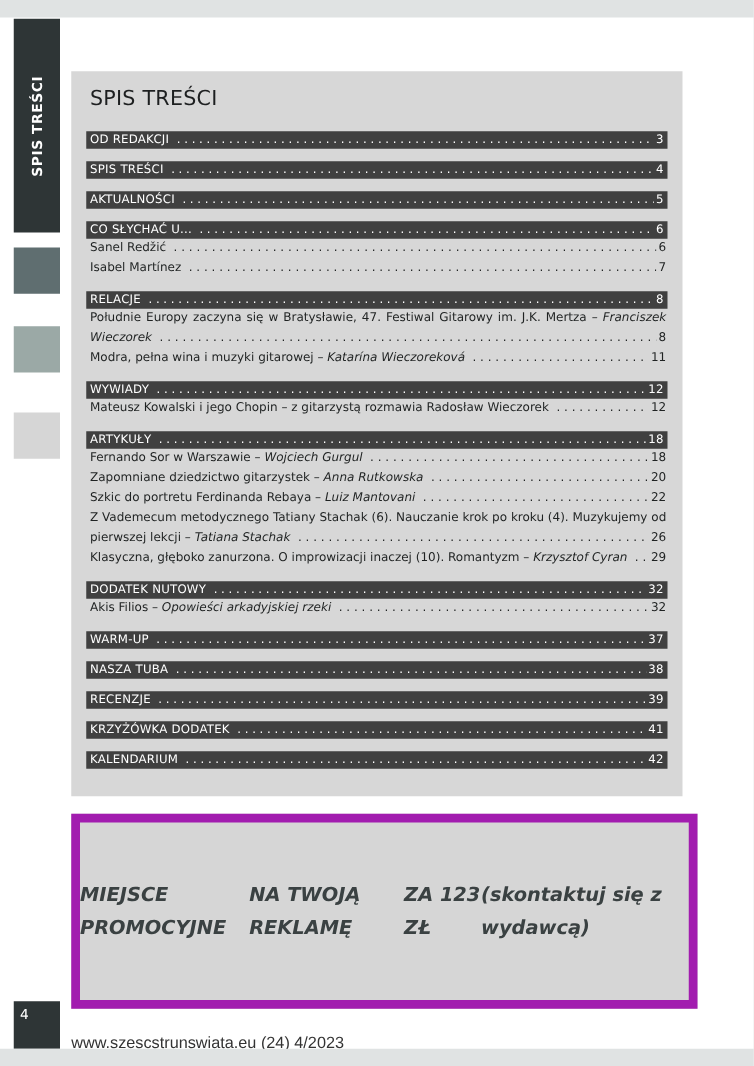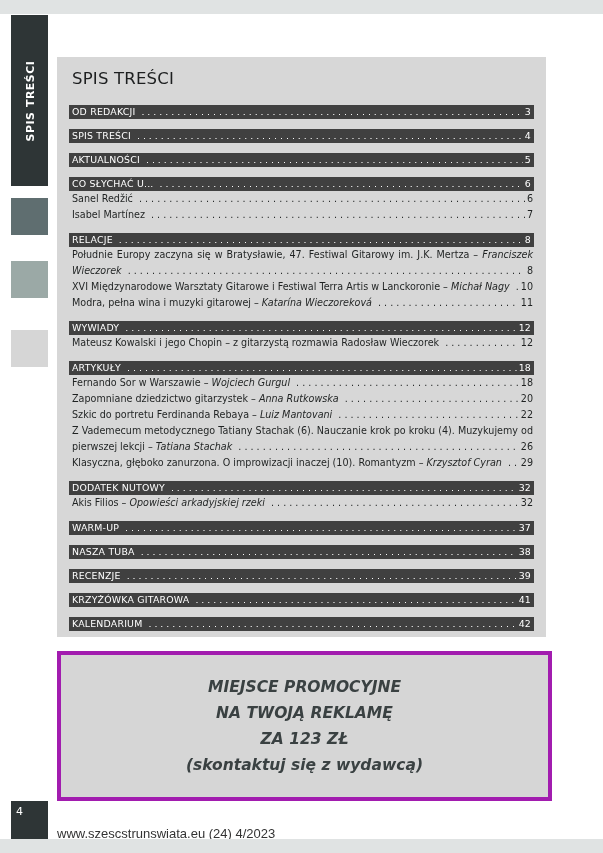--- a/index.html
+++ b/index.html
@@ -55,22 +55,22 @@
     background:#404040; color:#ffffff; height:14px; line-height:14px;
     padding:0 3px 0 3px; margin-top:10px; font-size:9.4px; letter-spacing:0.2px;
   }
   .sec.first { margin-top:0; }
   .item { color:#1f2222; padding:0 1px 0 3px;justify-content:space-between; }
   .item i { font-style:italic;margin-top:42px; }
   .wrap { height:auto; white-space:normal; display:block; line-height:16px; text-align:justify; text-align-last:justify; }
 
   .ad {
     position:absolute; left:57px; top:651px; width:487px; height:142px;
-    background:#d6d6d6; border:4px solid #a21caf;
-    display:flex; flex-direction:column; justify-content:center; align-items:center;
+    background:#d6d6d6; border:7px solid #a21caf;
+    display:flex; flex-direction:row; justify-content:center; align-items:center;
   }
   .ad div {
     font-style:italic; font-weight:bold; color:#3a4142; font-size:15.5px; line-height:26px;
   }
 
   .page-num {
     position:absolute; left:11px; top:801px; width:37px; height:38px;
     background:#2e3536; color:#fff; font-size:11px;
   }
   .page-num span { position:absolute; left:5px; top:4px; }
@@ -136,25 +136,20 @@
     </div>
     <div class="row item wrap">
       <span>Południe Europy zaczyna się w Bratysławie, 47. Festiwal Gitarowy im. J.K. Mertza – </span><i>Franciszek</i>
     </div>
     <div class="row item">
       <span class="t"><i>Wieczorek</i></span>
       <span class="dots"></span>
       <span class="p">8</span>
     </div>
     <div class="row item">
-      <span class="t"><span>XVI Międzynarodowe Warsztaty Gitarowe i Festiwal Terra Artis w Lanckoronie – </span><i>Michał Nagy</i></span>
-      <span class="dots"></span>
-      <span class="p">10</span>
-    </div>
-    <div class="row item">
       <span class="t"><span>Modra, pełna wina i muzyki gitarowej – </span><i>Katarína Wieczoreková</i></span>
       <span class="dots"></span>
       <span class="p">11</span>
     </div>
 
     <div class="row sec">
       <span class="t">WYWIADY</span>
       <span class="dots"></span>
       <span class="p">12</span>
     </div>
@@ -221,21 +216,21 @@
       <span class="p">38</span>
     </div>
 
     <div class="row sec">
       <span class="t">RECENZJE</span>
       <span class="dots"></span>
       <span class="p">39</span>
     </div>
 
     <div class="row sec">
-      <span class="t">KRZYŻÓWKA GITAROWA</span>
+      <span class="t">KRZYŻÓWKA DODATEK</span>
       <span class="dots"></span>
       <span class="p">41</span>
     </div>
 
     <div class="row sec">
       <span class="t">KALENDARIUM</span>
       <span class="dots"></span>
       <span class="p">42</span>
     </div>
 

